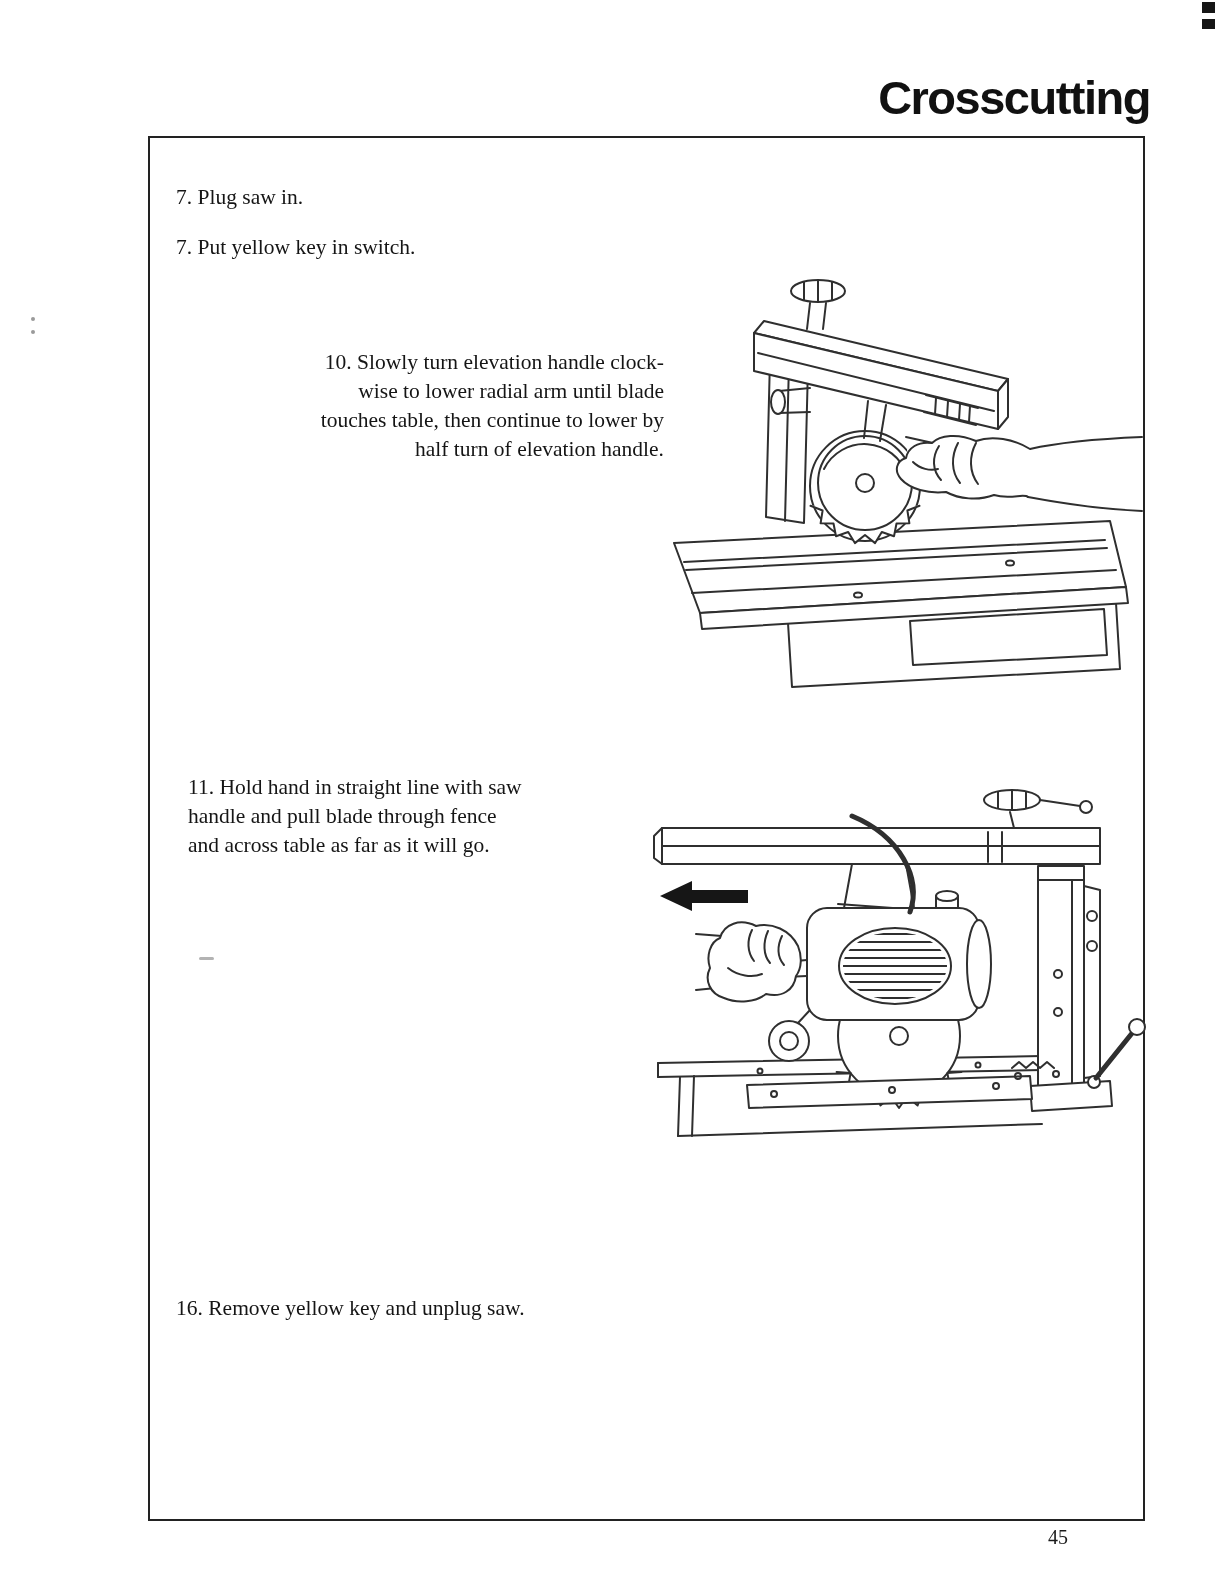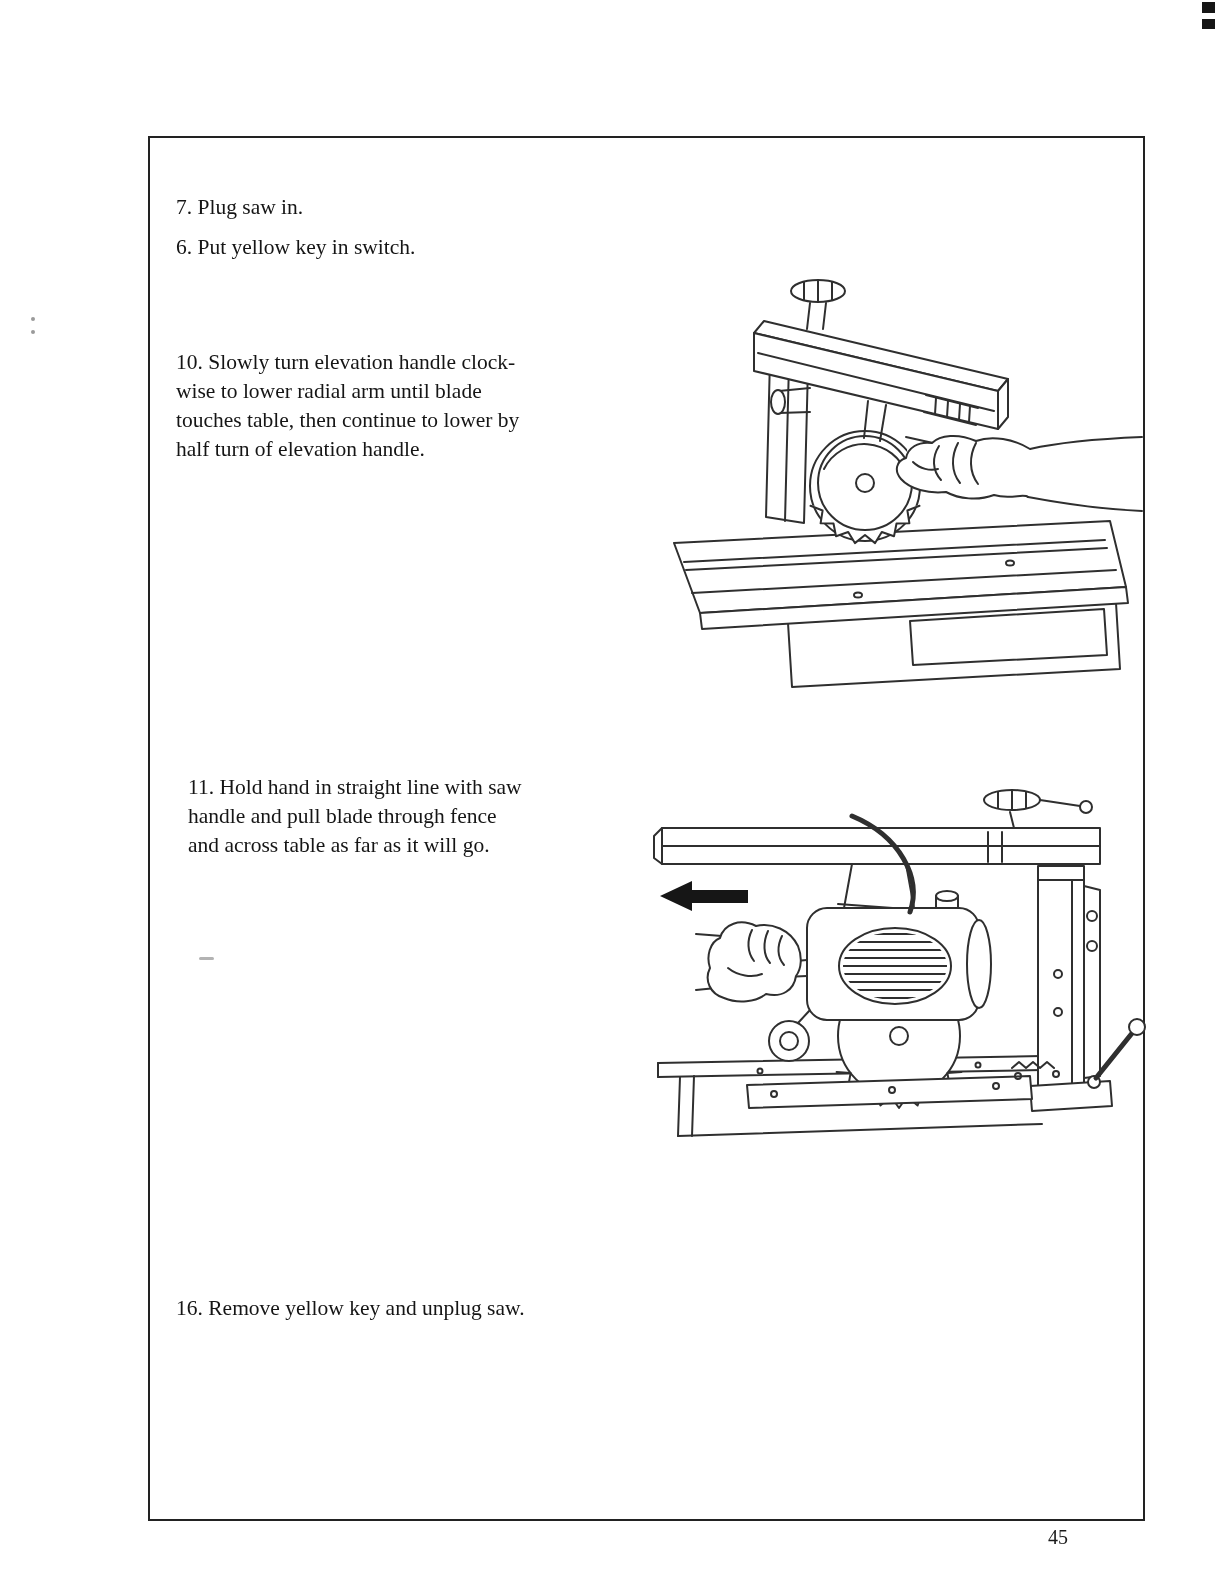--- a/index.html
+++ b/index.html
@@ -32,24 +32,24 @@
   }
   .step {
     position: absolute;
     left: 176px;
     width: 488px;
     font-size: 21.5px;
     line-height: 29px;
     white-space: pre-line;
     color: #151515;
   }
-  .step7  { top: 193px; }
+  .step7  { top: 183px; }
   .step8  { top: 233px; }
   .step9  { top: 278px; }
-  .step10 { top: 348px; }
+  .step10 { top: 348px; text-align: right; }
   .step11 { top: 773px; margin-left: 12px; }
   .step12 { top: 1168px; }
   .step13 { top: 1294px; }
   .fig { position: absolute; }
   .fig1 { left: 618px; top: 255px; width: 485px; height: 420px; }
   .fig2 { left: 612px; top: 768px; width: 500px; height: 370px; }
   .fig svg { width: 100%; height: 100%; display: block; }
   .pageno {
     position: absolute;
     left: 1048px; top: 1526px;
@@ -69,25 +69,26 @@
 </head>
 <body>
 
 <div class="page">
 
   <div class="corner-mark">
     <div class="bar b1"></div>
     <div class="bar b2"></div>
   </div>
 
+  <div class="title">Crosscutting</div>
 
   <div class="frame"></div>
 
   <div class="step step7">7. Plug saw in.</div>
-  <div class="step step8">6. Put yellow key in switch.</div>
+  <div class="step step8">7. Put yellow key in switch.</div>
   <div class="step step10">10. Slowly turn elevation handle clock-
 wise to lower radial arm until blade
 touches table, then continue to lower by
 half turn of elevation handle.</div>
   <div class="step step11">11. Hold hand in straight line with saw
 handle and pull blade through fence
 and across table as far as it will go.</div>
   <div class="step step13">16. Remove yellow key and unplug saw.</div>
 
   <figure class="fig fig1">

